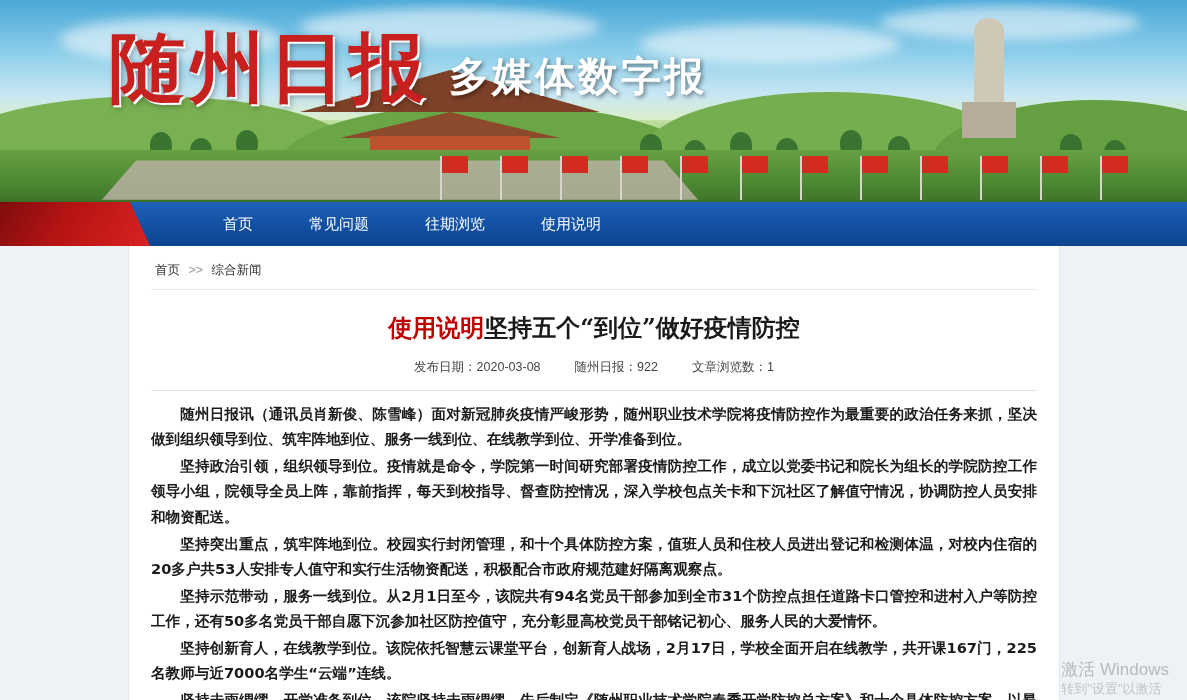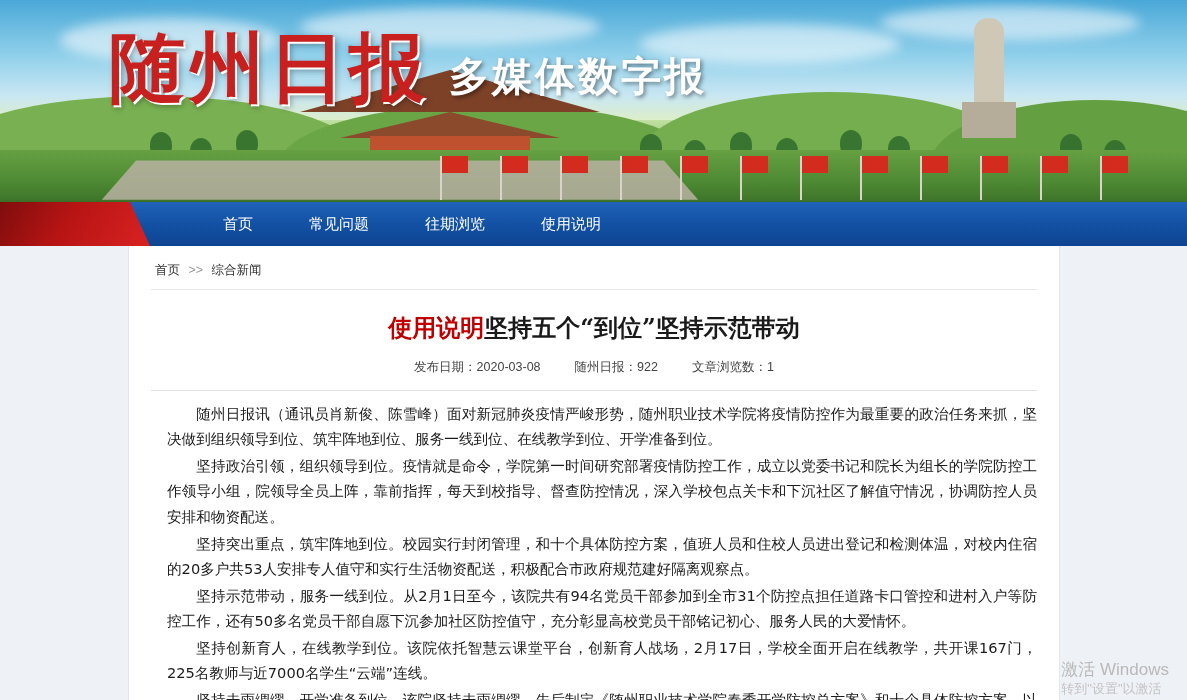--- a/index.html
+++ b/index.html
@@ -253,23 +253,24 @@
   }
 
   .article-body {
     font-family: "DejaVu Sans", sans-serif;
     font-size: 14.6px;
     color: #1b1b1b;
     line-height: 1.72;
     padding-top: 10px;
   }
   .article-body p {
-    margin: 0 0 2px 16px;
+    margin: 0 0 2px 0;
     text-indent: 2em;
     text-align: justify;
+    font-weight: bold;
   }
 
   
   .watermark {
     position: absolute;
     right: 18px;
     bottom: 2px;
     text-align: left;
     color: #b9b9b9;
     pointer-events: none;
@@ -368,21 +369,21 @@
 <div class="page-wrap">
   <div class="content-card">
 
     <div class="breadcrumb">
       <span class="crumb-link">首页</span>
       <span class="crumb-sep">&gt;&gt;</span>
       <span class="crumb-cur">综合新闻</span>
     </div>
 
     <h1 class="article-title">
-      <span class="hl">使用说明</span><span>坚持五个“到位”坚持示范带动</span>
+      <span class="hl">使用说明</span><span>坚持五个“到位”做好疫情防控</span>
     </h1>
 
     <div class="meta-row">
       <div>
         <span>发布日期：</span><span>2020-03-08</span>
       </div>
       <div>
         <span>随州日报：</span><span>922</span>
       </div>
       <div>

